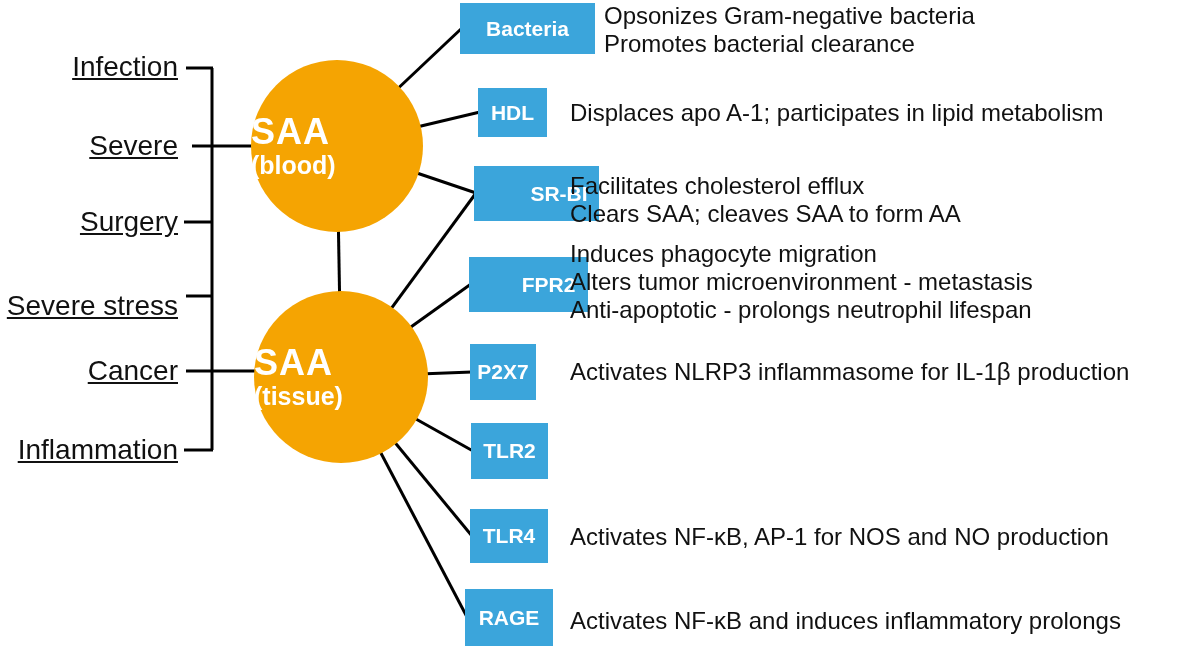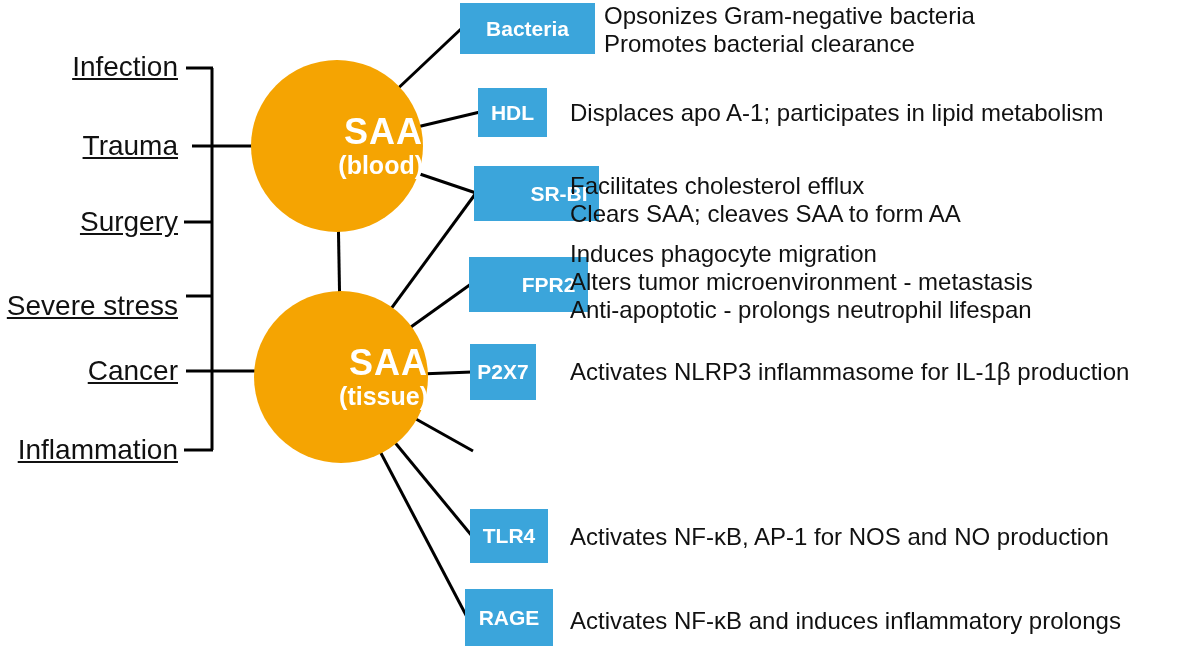--- a/index.html
+++ b/index.html
@@ -11,21 +11,21 @@
     overflow:hidden;
   }
   #lines{position:absolute;left:0;top:0;z-index:0;}
   .stimulus{
     position:absolute;left:0;width:178px;height:32px;
     text-align:right;font-size:28px;line-height:32px;color:#111;
     z-index:2;white-space:nowrap;text-decoration:underline;
   }
   .node-circle{
     position:absolute;border-radius:50%;
-    display:flex;flex-direction:column;align-items:flex-end;justify-content:center;
+    display:flex;flex-direction:column;align-items:flex-start;justify-content:center;
     color:#fff;font-weight:bold;text-align:center;z-index:2;
   }
   .node-title{font-size:36px;line-height:38px;letter-spacing:1px;}
   .node-sub{font-size:25px;line-height:28px;}
   .receptor-box{
     position:absolute;display:flex;align-items:center;justify-content:center;
     color:#fff;font-weight:bold;font-size:21px;z-index:2;white-space:nowrap;
   }
   .description{
     position:absolute;left:570px;
@@ -58,40 +58,41 @@
       <line x1="341" y1="377" x2="476" y2="193"></line>
       <line x1="341" y1="377" x2="471" y2="284"></line>
       <line x1="341" y1="377" x2="472" y2="372"></line>
       <line x1="341" y1="377" x2="473" y2="451"></line>
       <line x1="341" y1="377" x2="472" y2="536"></line>
       <line x1="341" y1="377" x2="467" y2="617"></line>
     </g>
   </svg>
 
   <div class="stimulus" style="top:51px;">Infection</div>
-  <div class="stimulus" style="top:130px;">Trauma</div>
+  <div class="stimulus" style="top:130px;">Severe</div>
   <div class="stimulus" style="top:206px;">Surgery</div>
   <div class="stimulus" style="top:290px;">Severe stress</div>
   <div class="stimulus" style="top:355px;">Cancer</div>
   <div class="stimulus" style="top:434px;">Inflammation</div>
 
   <div class="node-circle" style="left:251px;top:60px;width:172px;height:172px;background:#F5A402;">
     <div class="node-title">SAA</div>
     <div class="node-sub">(blood)</div>
   </div>
   <div class="node-circle" style="left:254px;top:291px;width:174px;height:172px;background:#F5A402;">
     <div class="node-title">SAA</div>
     <div class="node-sub">(tissue)</div>
   </div>
 
   <div class="receptor-box" style="left:460px;top:3px;width:135px;height:51px;background:#3BA5DB;">Bacteria</div>
   <div class="receptor-box" style="left:478px;top:88px;width:69px;height:49px;background:#3BA5DB;">HDL</div>
   <div class="receptor-box" style="left:474px;top:166px;width:80px;height:55px;background:#3BA5DB;padding-left:45px;">SR-BI</div>
   <div class="receptor-box" style="left:469px;top:257px;width:79px;height:55px;background:#3BA5DB;padding-left:40px;">FPR2</div>
   <div class="receptor-box" style="left:470px;top:344px;width:66px;height:56px;background:#3BA5DB;">P2X7</div>
+  <div class="receptor-box" style="left:471px;top:423px;width:77px;height:56px;background:#3BA5DB;">TLR2</div>
   <div class="receptor-box" style="left:470px;top:509px;width:78px;height:54px;background:#3BA5DB;">TLR4</div>
   <div class="receptor-box" style="left:465px;top:589px;width:88px;height:57px;background:#3BA5DB;">RAGE</div>
 
   <div class="description" style="left:604px;top:2px;">Opsonizes Gram-negative bacteria
 Promotes bacterial clearance</div>
   <div class="description" style="top:99px;">Displaces apo A-1; participates in lipid metabolism</div>
   <div class="description" style="top:172px;">Facilitates cholesterol efflux
 Clears SAA; cleaves SAA to form AA</div>
   <div class="description" style="top:240px;">Induces phagocyte migration
 Alters tumor microenvironment - metastasis

